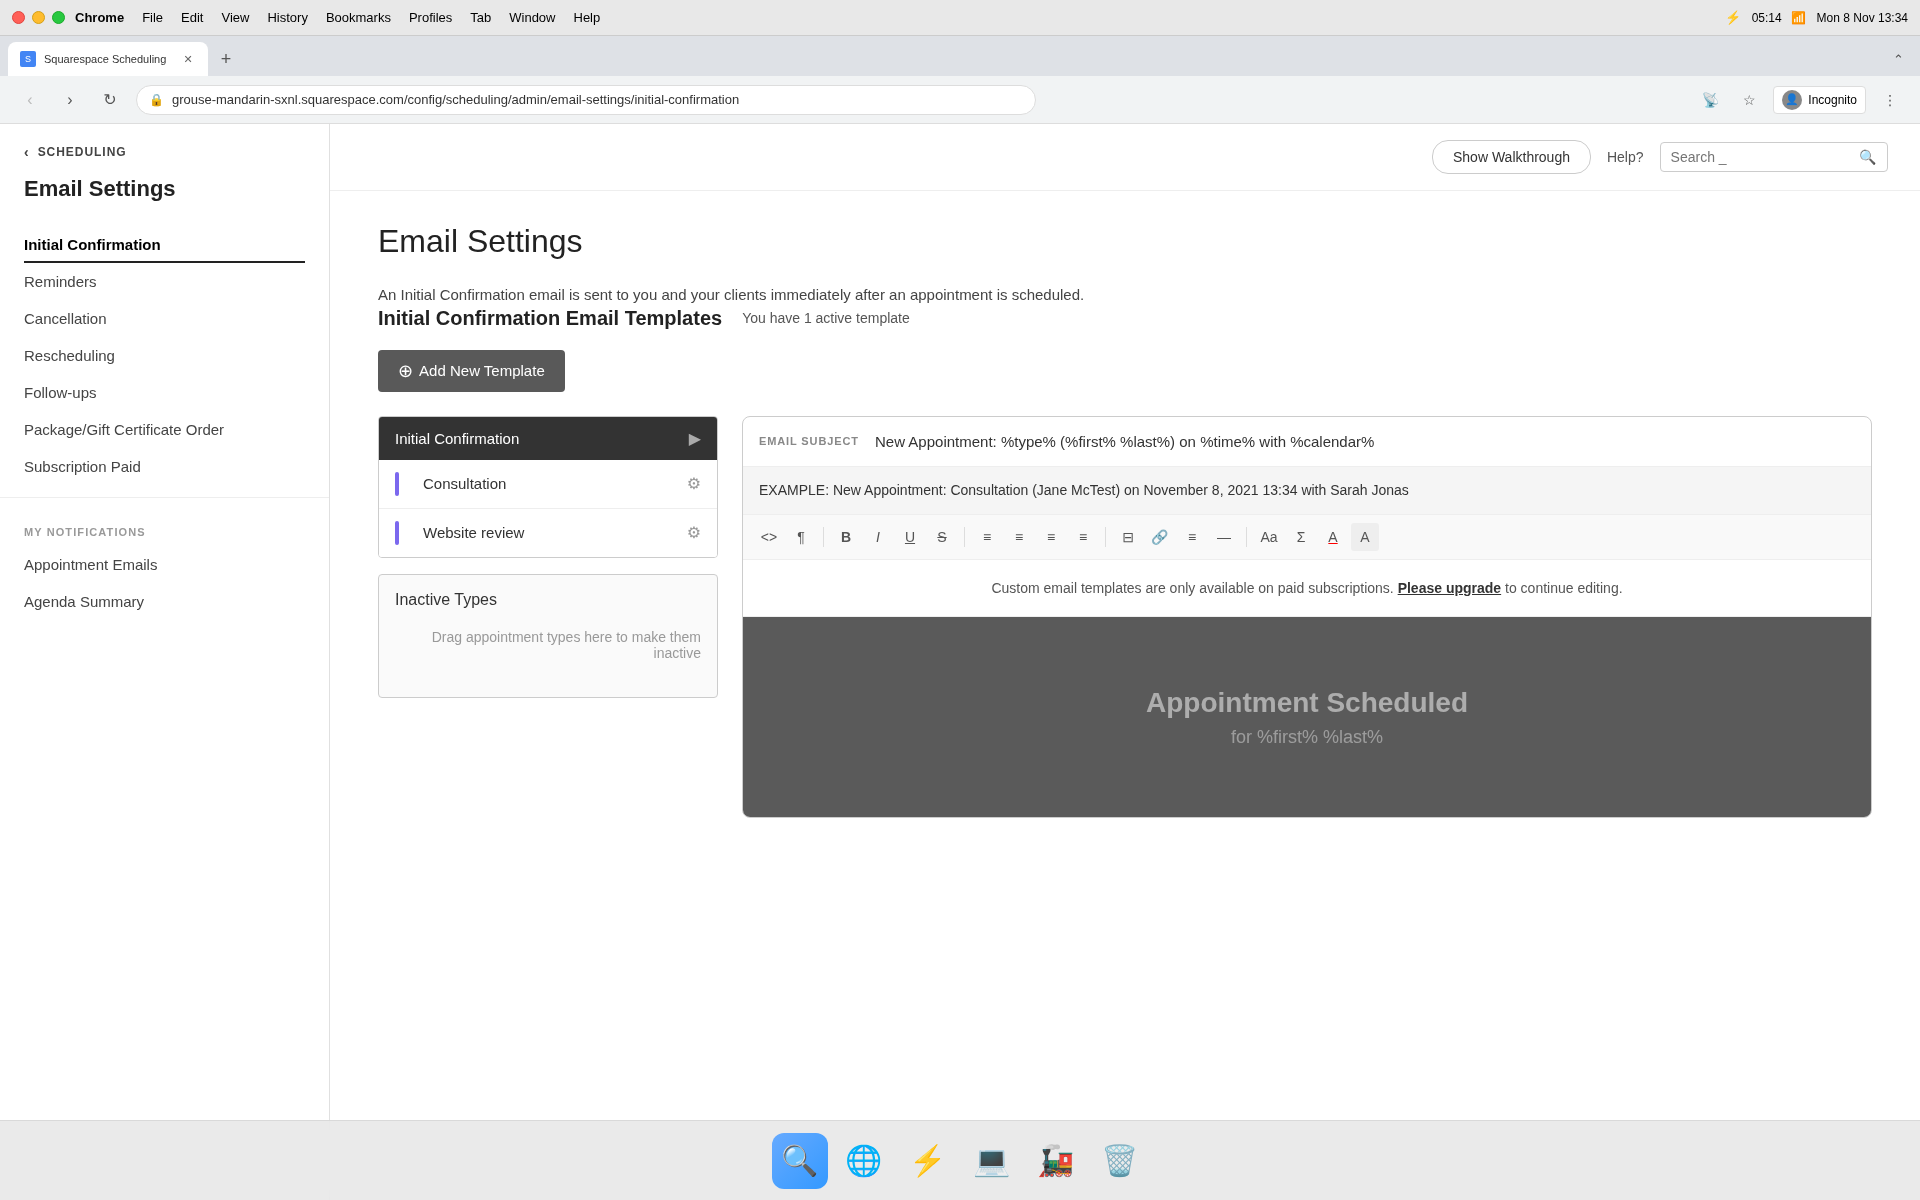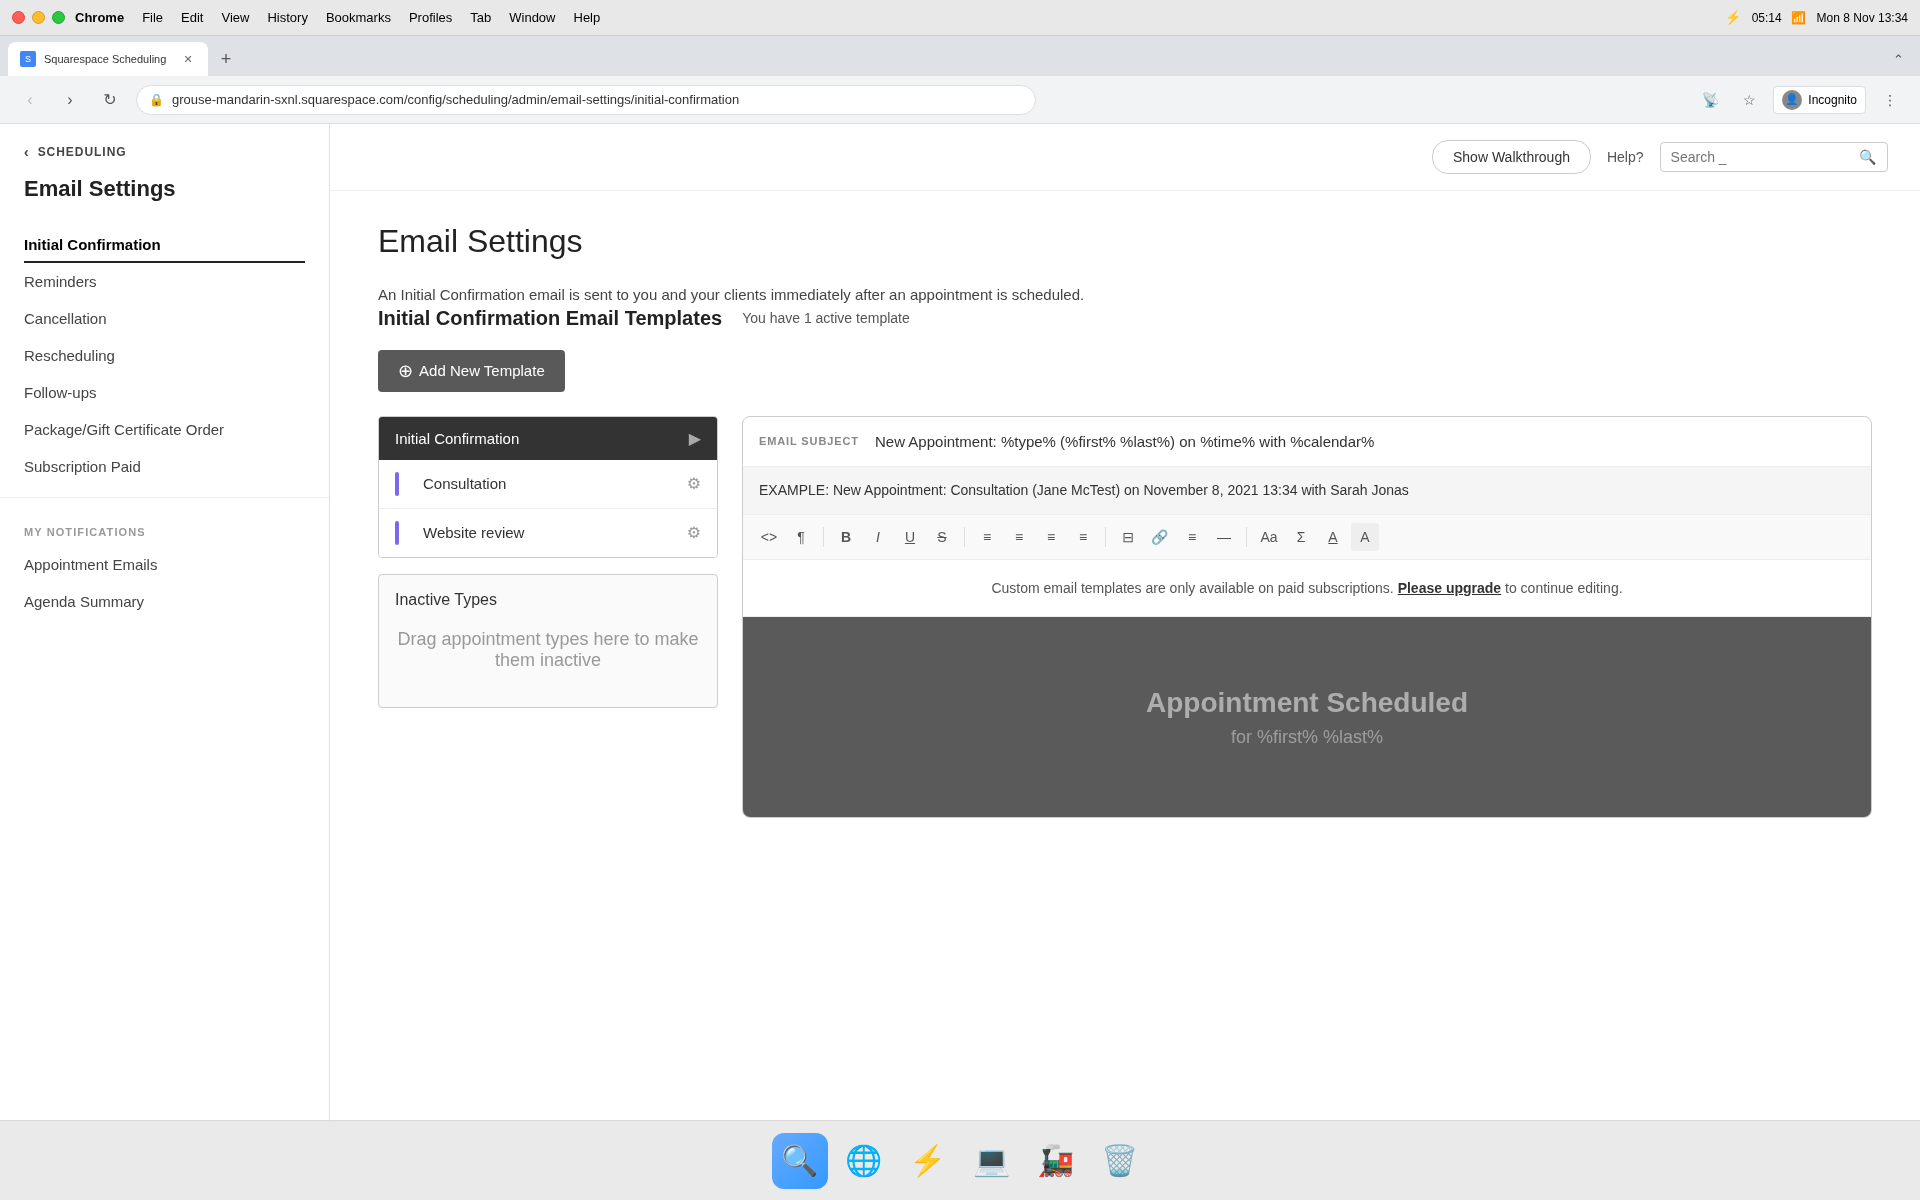--- a/index.html
+++ b/index.html
@@ -280,21 +280,21 @@
     .item-settings { color: #999; cursor: pointer; font-size: 16px; }
 
     .inactive-box {
       border: 1px solid #ccc;
       border-radius: 4px;
       width: 340px;
       padding: 16px;
       background: #fafafa;
     }
     .inactive-title { font-size: 16px; font-weight: 500; color: #333; }
-    .inactive-drag-text { font-size: 18px; color: #999; text-align: center; padding: 20px 0; }
+    .inactive-drag-text { font-size: 14px; color: #999; text-align: right; padding: 20px 0; }
 
     
     .email-panel {
       flex: 1;
       border: 1px solid #ccc;
       border-radius: 8px;
       overflow: hidden;
     }
     .email-subject-row {
       display: flex;

